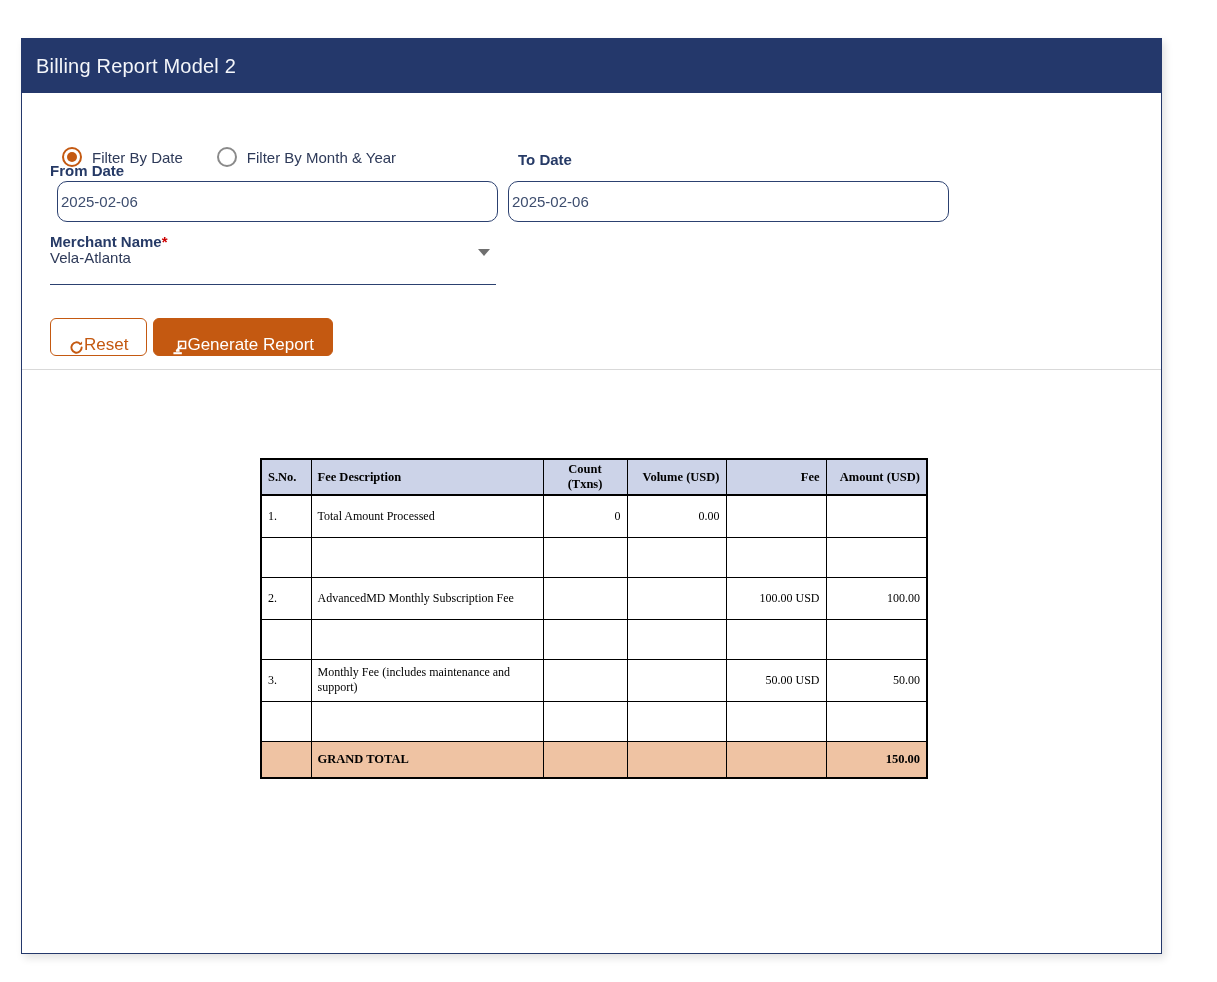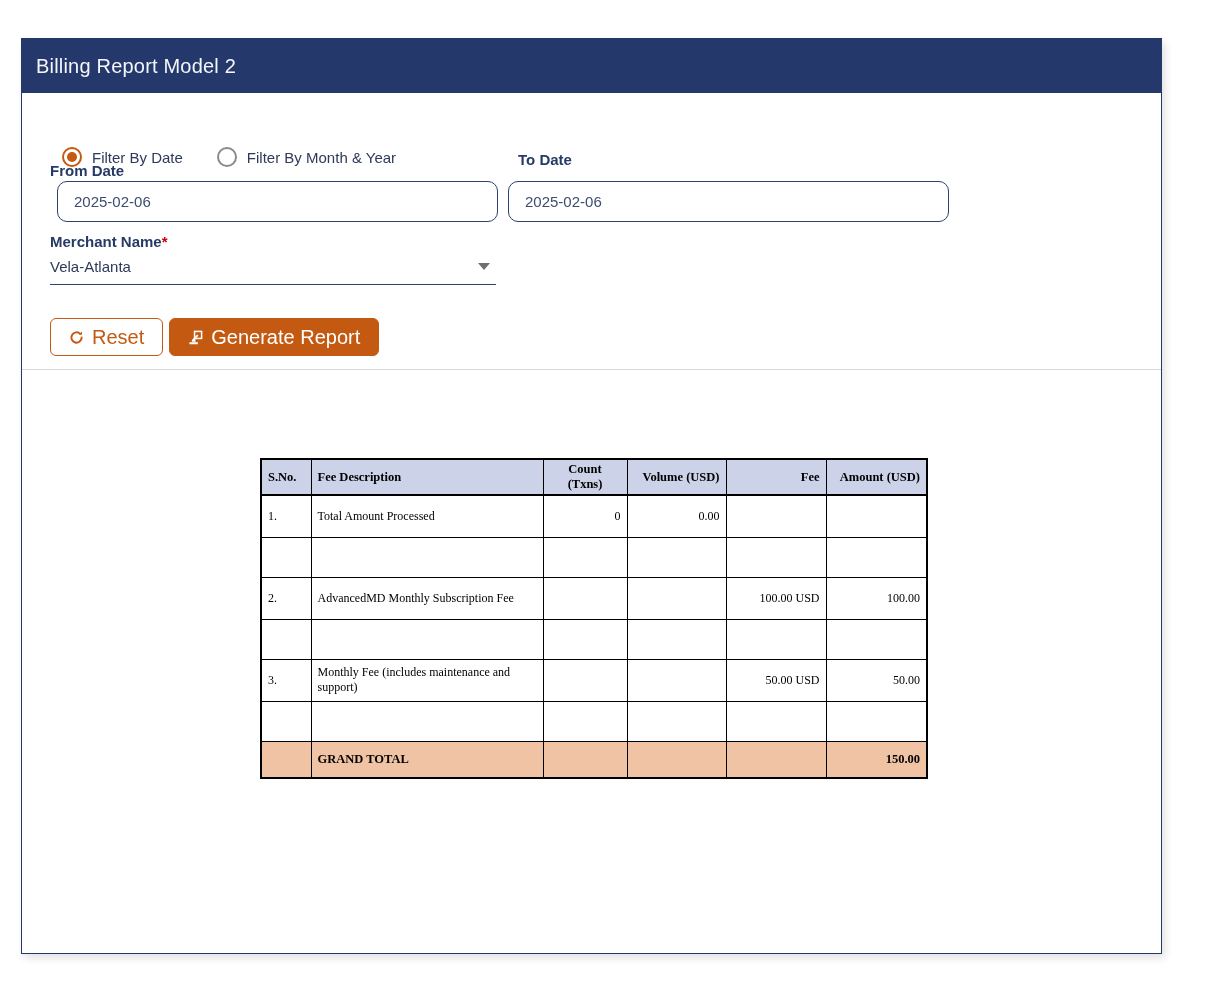--- a/index.html
+++ b/index.html
@@ -27,42 +27,42 @@
   }
   .radio-label { font-size:15px; color:#2e3a59; }
 
   
   .field-label { position:absolute; font-size:15px; font-weight:700; color:var(--label-navy,#263a66); }
   .lbl-from { left:28px; top:112px;margin-top:11px; }
   .lbl-to   { left:496px; top:112px; }
   .date-input {
     position:absolute; top:142px; height:41px; width:441px;
     border:1.5px solid #2c4170; border-radius:10px; background:#fff;
-    padding:0 16px; font-size:15px; color:#3d4d6e; font-family:"Liberation Sans",sans-serif;
+    padding:0 3px; font-size:15px; color:#3d4d6e; font-family:"Liberation Sans",sans-serif;
     outline:none;
   }
   .inp-from { left:35px; }
   .inp-to   { left:486px; }
 
   .lbl-merchant { left:28px; top:194px; }
   .required-star { color:#cc0000; font-weight:700; }
   .merchant-select {
     position:absolute; left:28px; top:210px; width:446px; height:36px;
-    border-bottom:1.5px solid #2c4170; display:flex; align-items:center;
+    border-bottom:1.5px solid #2c4170; display:flex; align-items:flex-start;
     justify-content:space-between; cursor:pointer;
   }
   .merchant-value { font-size:15px; color:#2e3a59; }
   .caret-down {
     width:0; height:0; border-left:6px solid transparent; border-right:6px solid transparent;
     border-top:7px solid #6f6f6f; margin-right:6px;
   }
 
   
   .btn-row { position:absolute; left:28px; top:279px; display:flex; gap:6px; }
-  .btn { height:38px; border-radius:6px; font-size:20px; display:inline-flex; align-items:center; gap:8px; padding:0 18px; cursor:pointer; font-family:"Liberation Sans",sans-serif; }
+  .btn { height:38px; border-radius:6px; font-size:17px; display:inline-flex; align-items:flex-end; padding:0 18px; cursor:pointer; font-family:"Liberation Sans",sans-serif; }
   .btn-reset { background:#fff; border:1px solid var(--orange,#c45911); color:var(--orange,#c45911); }
   .btn-generate { background:var(--orange,#c45911); border:1px solid var(--orange,#c45911); color:#fff; }
 
   .divider { position:absolute; left:0; top:330px; width:100%; height:1px; background:#d9d9d9; }
 
   .btn-download {
     position:absolute; left:12px; top:346px; height:39px; padding:0 18px;
     background:#dcdcdc; border:none; border-radius:6px; color:#4a4a4a; font-size:15px;
     display:inline-flex; align-items:center; gap:9px; cursor:pointer; font-family:"Liberation Sans",sans-serif;
   }

